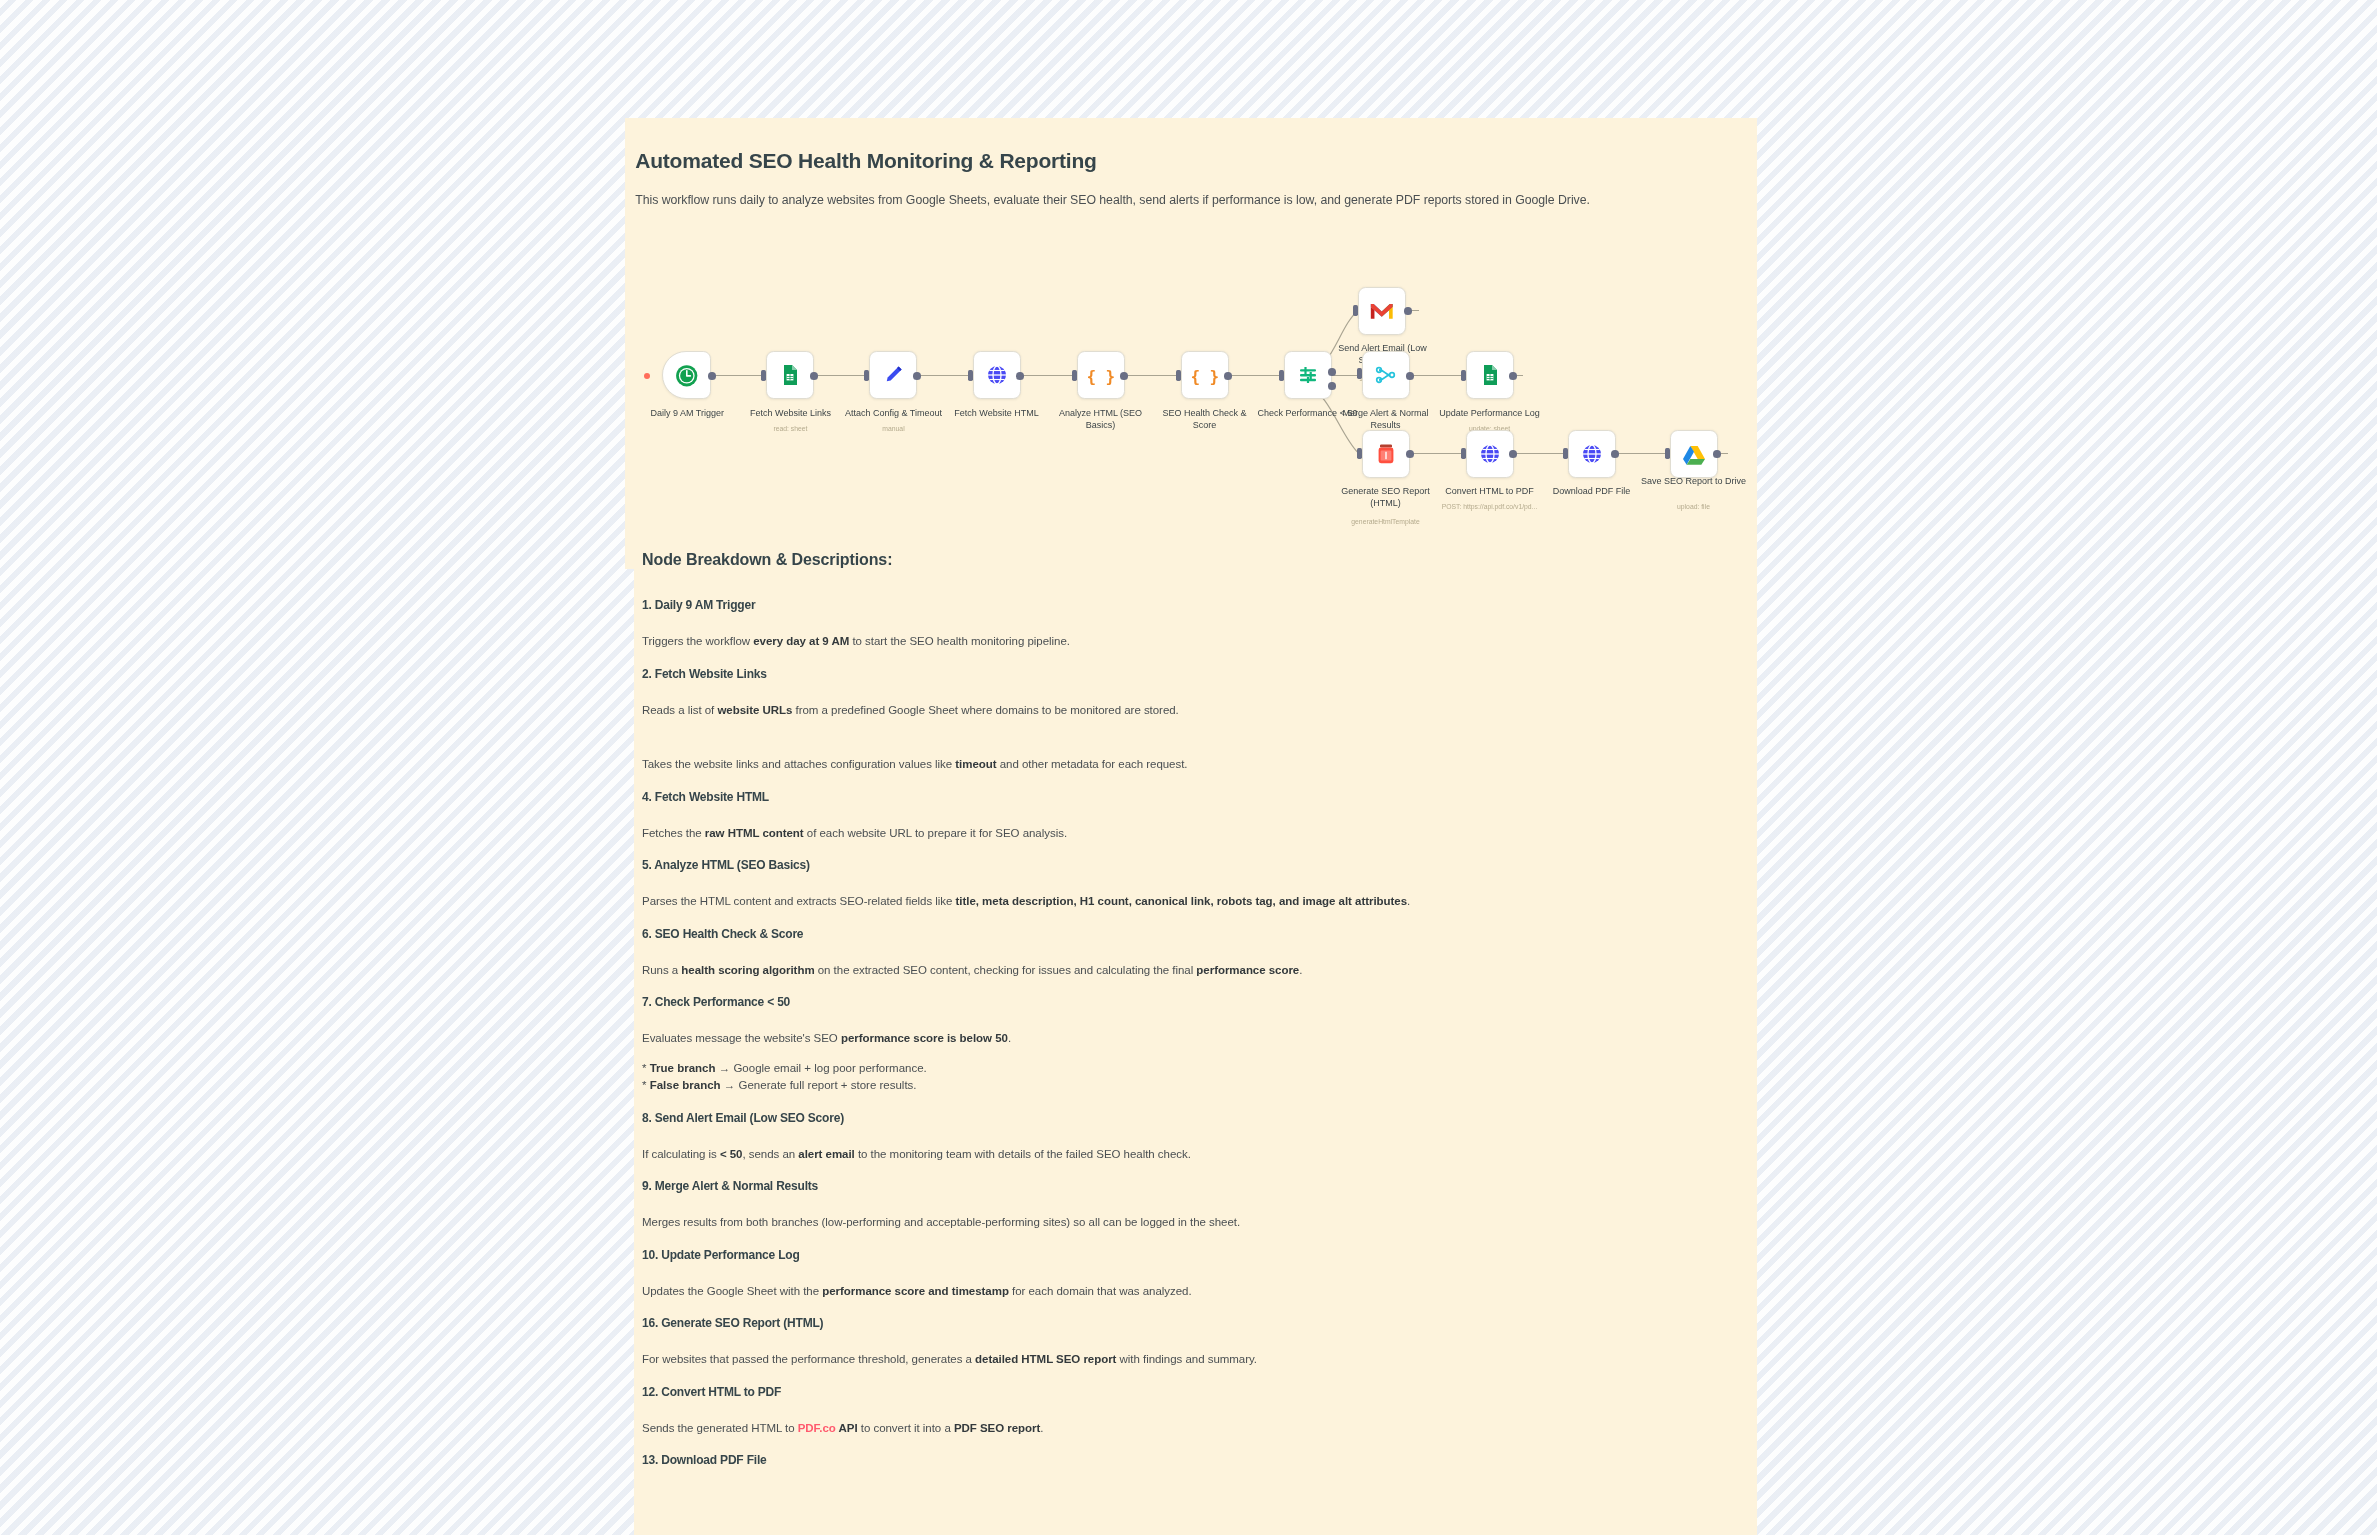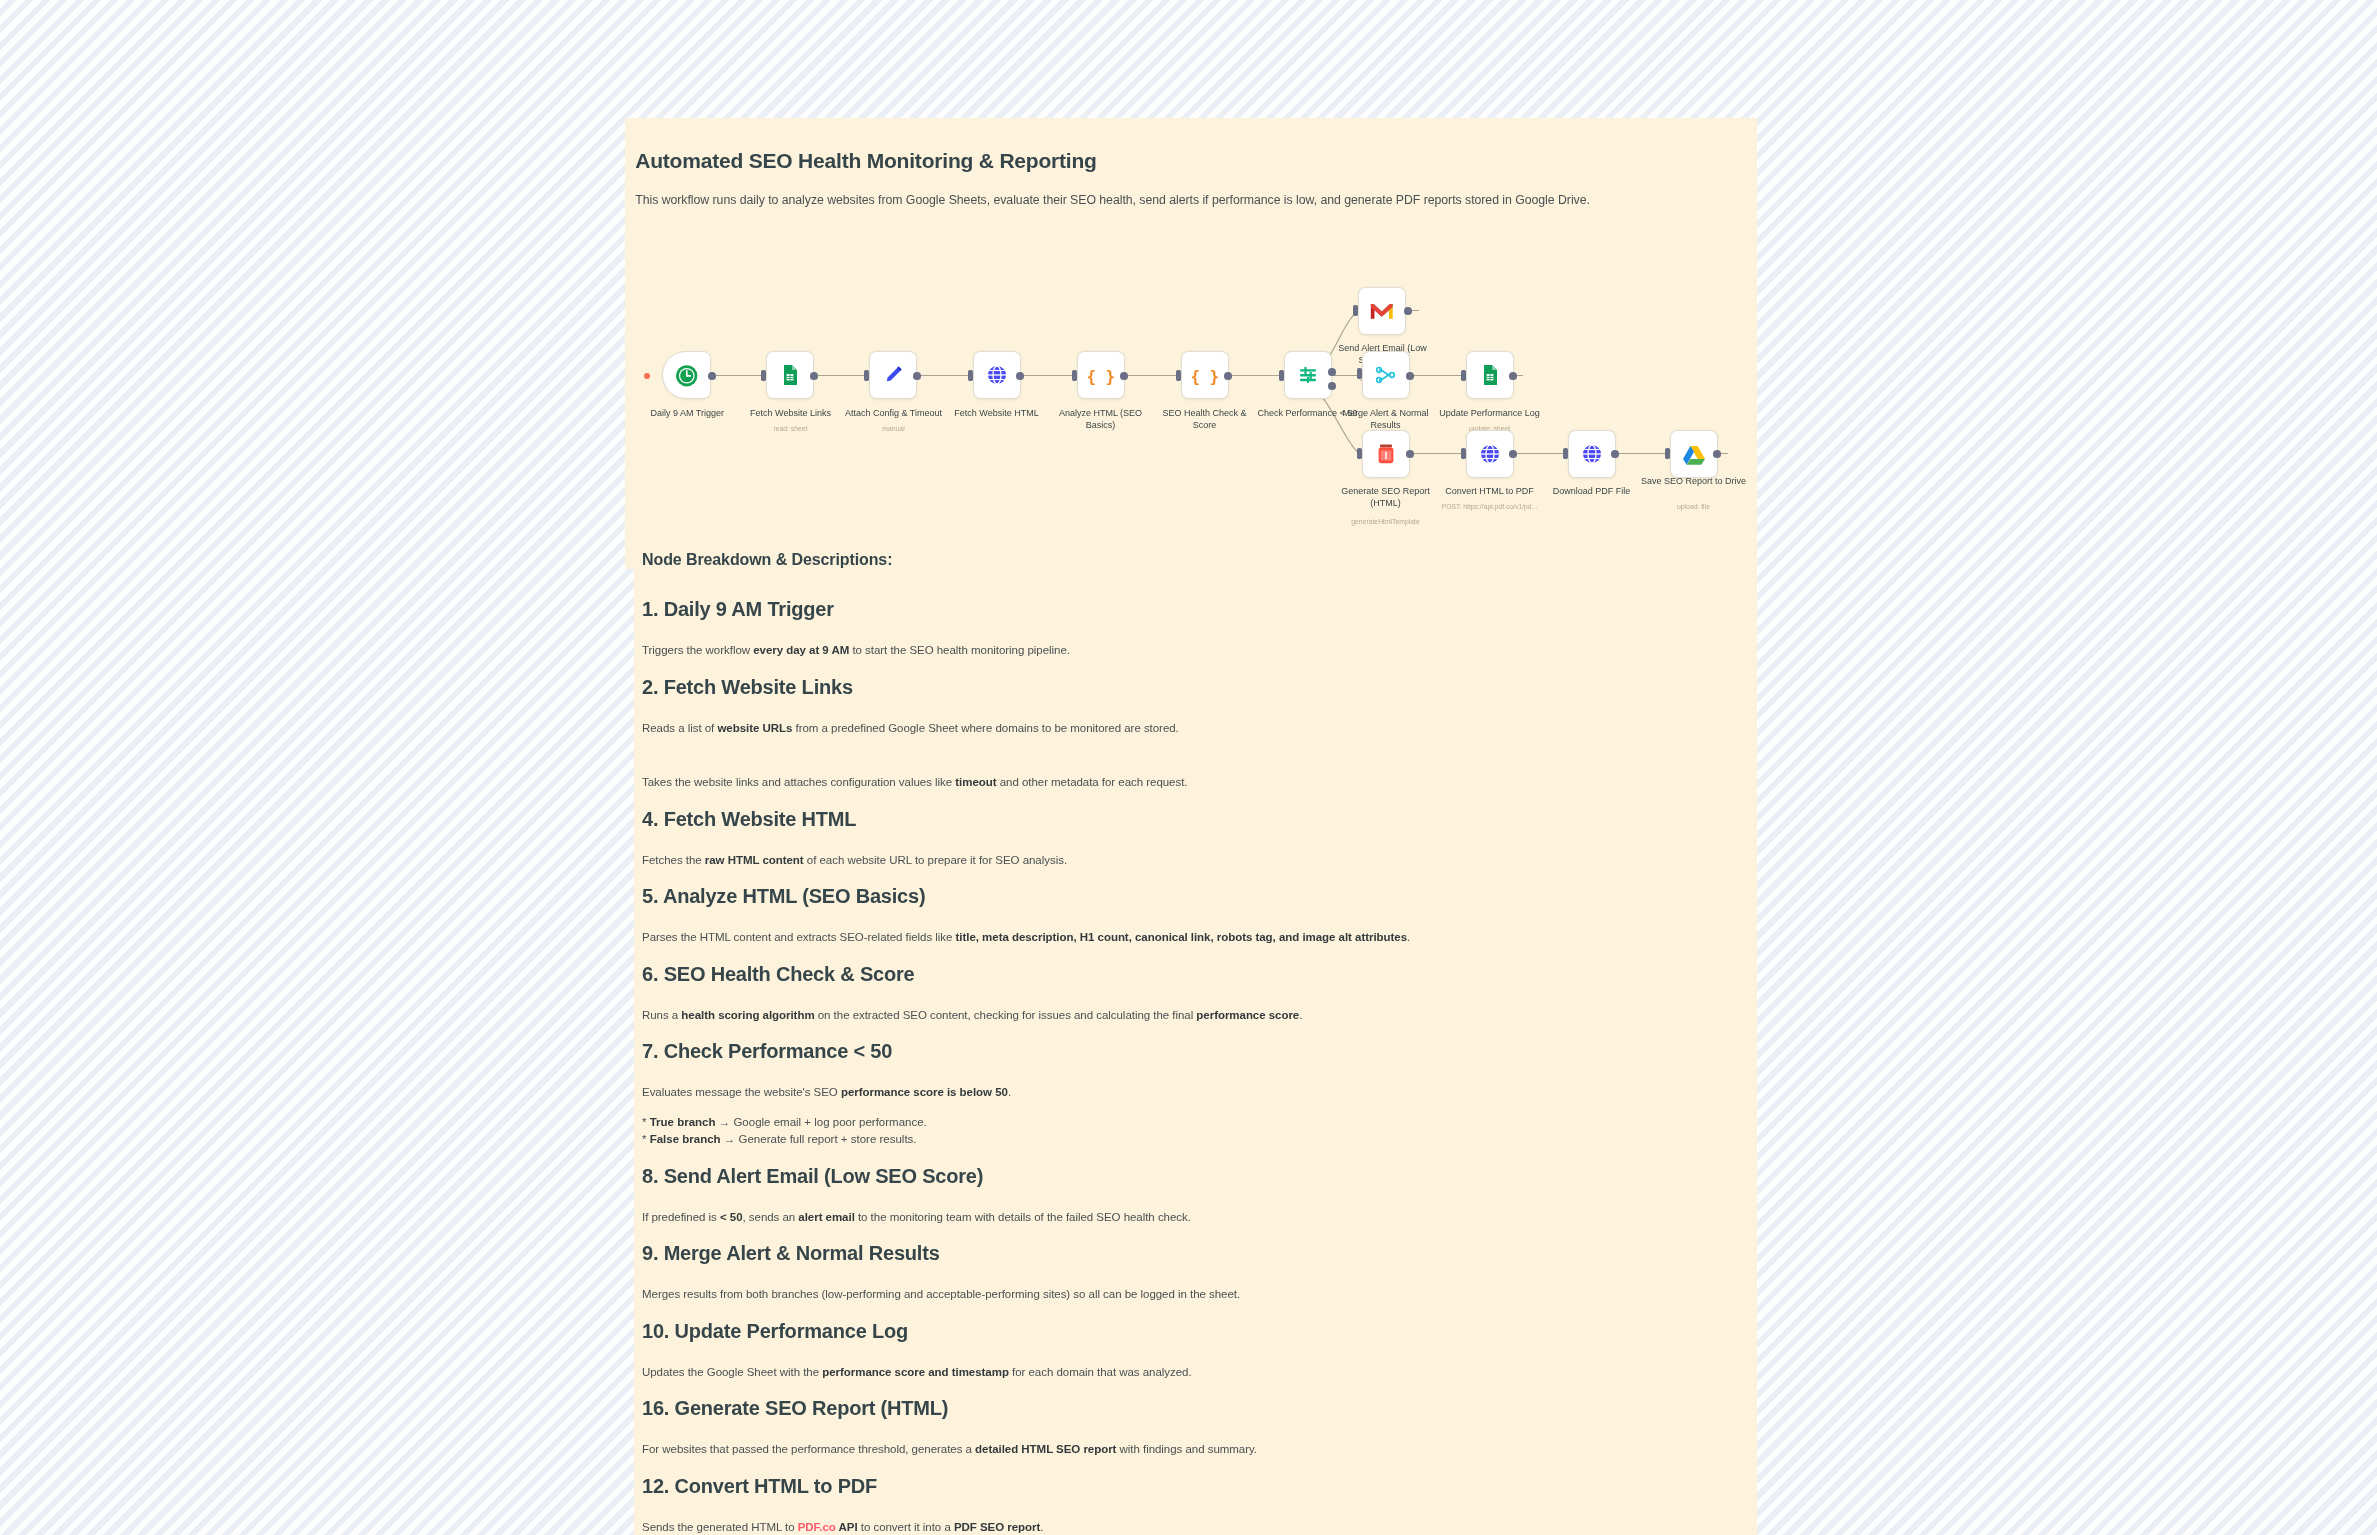--- a/index.html
+++ b/index.html
@@ -173,21 +173,21 @@
   
   .section-title {
     font-size: 16px;
     font-weight: bold;
     color: #36454a;
     margin: 0 0 0 8.5px;
     letter-spacing: -0.1px;
   }
 
   .item-head {
-    font-size: 20px;
+    font-size: 12px;
     font-weight: bold;
     color: #36454a;
     margin: 0 0 0 8.5px;
     letter-spacing: -0.2px;
   }
   .item-head .num { font-weight: bold; }
 
   .item-body {
     font-size: 11.5px;
     color: #4a4f52;
@@ -511,21 +511,21 @@
       <b>False branch</b><span> → Generate full report + store results.</span>
     </div>
     <div class="sp-gap"></div>
 
     <div class="item-head">
       <span class="num">8.</span>
       <span>Send Alert Email (Low SEO Score)</span>
     </div>
     <div class="sp-body"></div>
     <div class="item-body">
-      <span>If predefined is </span><b>&lt; 50</b><span>, sends an </span><b>alert email</b><span> to the monitoring team with details of the failed SEO health check.</span>
+      <span>If calculating is </span><b>&lt; 50</b><span>, sends an </span><b>alert email</b><span> to the monitoring team with details of the failed SEO health check.</span>
     </div>
     <div class="sp-gap"></div>
 
     <div class="item-head">
       <span class="num">9.</span>
       <span>Merge Alert &amp; Normal Results</span>
     </div>
     <div class="sp-body"></div>
     <div class="item-body">
       <span>Merges results from both branches (low-performing and acceptable-performing sites) so all can be logged in the sheet.</span>

